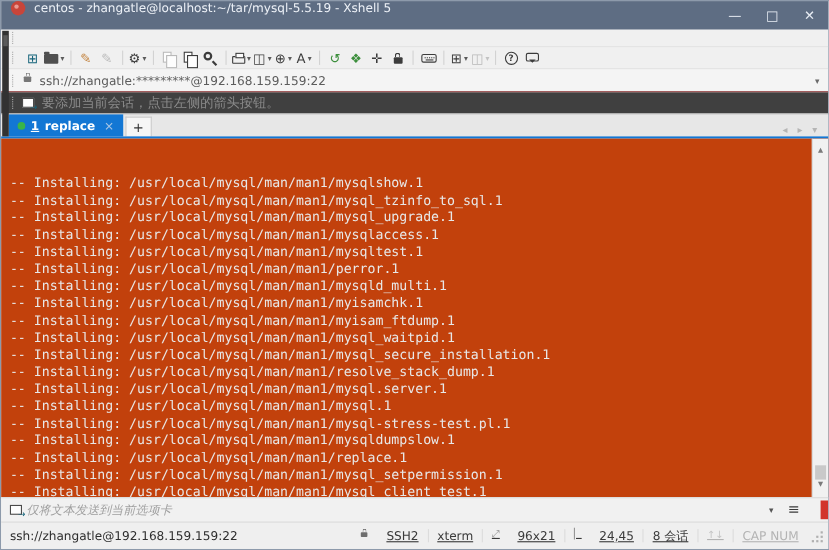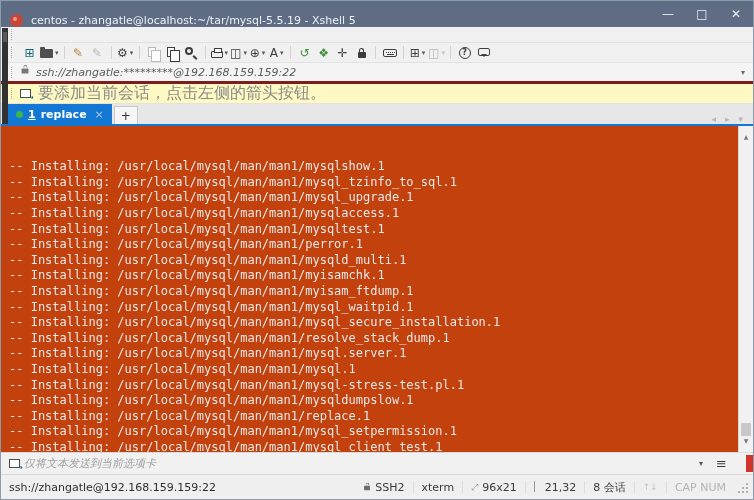--- a/index.html
+++ b/index.html
@@ -1,40 +1,40 @@
 <!DOCTYPE html>
 <html><head>
 <meta charset="utf-8">
 <style>
   * { box-sizing: border-box; margin: 0; padding: 0; }
   html,body { width: 754px; height: 500px; }
   body { font-family: "DejaVu Sans", "Liberation Sans", sans-serif; background:#cfcfcf; }
   .window { position:relative; width:754px; height:500px; border:1px solid #8d9aab; display:flex; flex-direction:column; background:#f0f0f0; overflow:hidden; }
 
   
-  .titlebar { height:26px; background:#5e6d83; display:flex; align-items:flex-end; padding-left:9px; color:#edf1f7; font-size:11px; flex:0 0 auto; }
+  .titlebar { height:26px; background:#5e6d83; display:flex; align-items:flex-start; padding-left:9px; color:#edf1f7; font-size:11px; flex:0 0 auto; }
   .logo { width:13px; height:13px; border-radius:50%; background:#c8453a; position:relative; margin-right:8px; }
   .logo::after { content:""; position:absolute; left:3px; top:3px; width:4px; height:4px; border-radius:50%; background:#e89a92; }
   .wbtns { margin-left:auto; display:flex; height:100%; }
   .wbtn { width:34px; display:flex; align-items:center; justify-content:center; font-size:12px; color:#e8edf4; }
 
   
   .menubar { height:16px; background:#f0f0f0; display:flex; align-items:center; padding-left:10px; border-bottom:1px solid #e2e2e2; font-size:11px; color:#1c1c1c; flex:0 0 auto; }
   .menuitem { padding:0 9px; }
   .toolbar { height:20px; background:#f0f0f0; display:flex; align-items:center; padding-left:10px; border-bottom:1px solid #e2e2e2; flex:0 0 auto; }
   .tbtn { height:18px; min-width:17px; display:inline-flex; align-items:center; justify-content:center; margin:0 1px; font-size:12px; color:#3c3c3c; }
   .tbtn.disabled, .tbtn.disabled .icn { color:#b9b9b9 !important; }
   .tbtn .dd { font-size:7px; color:#5a5a5a; margin-left:2px; }
   .tbtn.disabled .dd { color:#c2c2c2; }
   .tsep { width:1px; height:13px; background:#d2d2d2; margin:0 4px; display:inline-block; }
   .drag { width:2px; height:11px; border-left:1px dotted #a9a9a9; margin-right:7px; flex:0 0 auto; }
 
-  .addressbar { height:21px; background:#f4f4f4; display:flex; align-items:center; padding:0 8px 0 10px; border-bottom:3px solid #7f1d1d; font-size:11px; color:#5c5c5c; flex:0 0 auto;font-style:italic; }
+  .addressbar { height:21px; background:#f4f4f4; display:flex; align-items:center; padding:0 8px 0 10px; border-bottom:1px solid #7f1d1d; font-size:11px; color:#5c5c5c; flex:0 0 auto; }
   .addr-dd { margin-left:auto; color:#6a6a6a; font-size:8px; }
-  .noticebar { height:20px; background:#fef9c3; display:flex; align-items:center; padding:0 8px 0 10px; border-bottom:1px solid #e2e2e2; font-size:16px; color:#8a8a8a; flex:0 0 auto; }
+  .noticebar { height:20px; background:#404040; display:flex; align-items:center; padding:0 8px 0 10px; border-bottom:1px solid #e2e2e2; font-size:12px; color:#8a8a8a; flex:0 0 auto; }
   .noticebar .ci-sendtab { margin-right:7px; }
 
   
   .tabbar { height:20px; background:#e7e7e7; display:flex; align-items:flex-end; padding-left:7px; flex:0 0 auto; }
   .tab-active { height:20px; background:#1377d4; color:#fff; display:flex; align-items:center; gap:5px; padding:0 8px; font-size:11px; font-weight:bold; }
   .dot { width:7px; height:7px; border-radius:50%; background:#39b54a; }
   .tabnum { text-decoration:underline; }
   .tab-close { color:#a9c6e4; font-weight:normal; margin-left:3px; }
   .tab-new { width:24px; height:18px; margin-left:2px; background:#f6f6f6; border:1px solid #c9c9c9; border-bottom:none; display:flex; align-items:center; justify-content:center; font-size:12px; color:#333; }
   .tabnav { margin-left:auto; display:flex; align-items:center; gap:9px; padding-right:10px; color:#b5b5b5; font-size:9px; }
@@ -51,21 +51,21 @@
   
   .sendbar { height:22px; background:#f1f1f1; border-top:1px solid #dadada; display:flex; align-items:center; padding:0 10px 0 8px; position:relative; font-size:11px; flex:0 0 auto; }
   .sendlabel { color:#9f9f9f; margin-left:4px;font-style:italic; }
   .sendright { margin-left:auto; display:flex; align-items:center; gap:13px; color:#3a3a3a; padding-right:16px; }
   .send-dd { font-size:8px; color:#555; }
   .send-menu { font-size:13px; }
   .badge-red { position:absolute; right:0; top:2px; width:7px; height:17px; background:#d2342b; }
 
   .statusbar { height:25px; background:#efefef; border-top:1px solid #d6d6d6; display:flex; align-items:center; padding:0 4px 0 8px; font-size:11px; color:#2e2e2e; flex:0 0 auto; }
   .statright { margin-left:auto; display:flex; align-items:center; }
-  .seg { display:flex; align-items:center; gap:4px; color:#3a3a3a; white-space:nowrap; }
+  .seg { display:flex; gap:16px; color:#3a3a3a; white-space:nowrap;text-decoration:underline; }
   .seg.disabled { color:#b3b3b3; }
   .sglyph { font-size:9px; color:#8a8a8a; }
   .seg.disabled .sglyph { color:#c4c4c4; }
   .ssep { width:1px; height:12px; background:#dcdcdc; margin:0 8px; }
   .grip { width:13px; height:13px; position:relative; margin-left:10px; }
   .grip::after { content:""; position:absolute; left:0; top:0; width:2px; height:2px; box-shadow:10px 2px #b0b0b0, 6px 6px #b0b0b0, 10px 6px #b0b0b0, 2px 10px #b0b0b0, 6px 10px #b0b0b0, 10px 10px #b0b0b0; }
 
   .leftstrip { position:absolute; left:1px; top:27px; width:6px; height:96px; background:#323232; z-index:4; }
   .leftstrip::before { content:""; position:absolute; top:4px; left:1px; width:4px; height:10px; background:#5a5a5a; }
 
@@ -259,21 +259,21 @@
           <span>xterm</span>
         </span>
         <span class="ssep"></span>
         <span class="seg">
           <span class="sglyph">⤢</span>
           <span>96x21</span>
         </span>
         <span class="ssep"></span>
         <span class="seg">
           <span class="sglyph">▏</span>
-          <span>21,32</span>
+          <span>24,45</span>
         </span>
         <span class="ssep"></span>
         <span class="seg">
           <span>8 会话</span>
         </span>
         <span class="ssep"></span>
         <span class="seg disabled">
           <span class="sglyph">↑↓</span>
         </span>
         <span class="ssep"></span>

